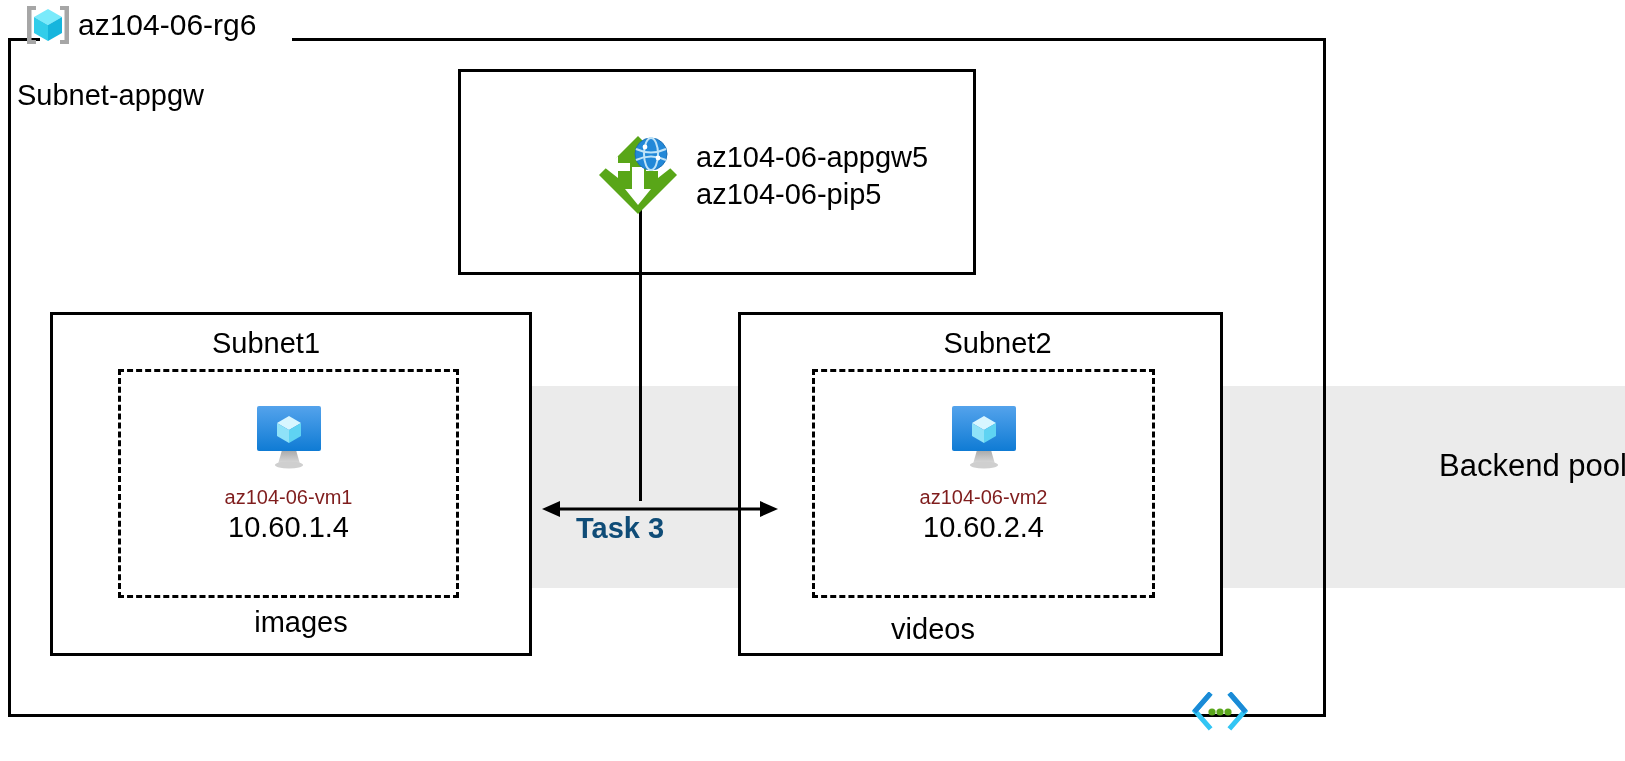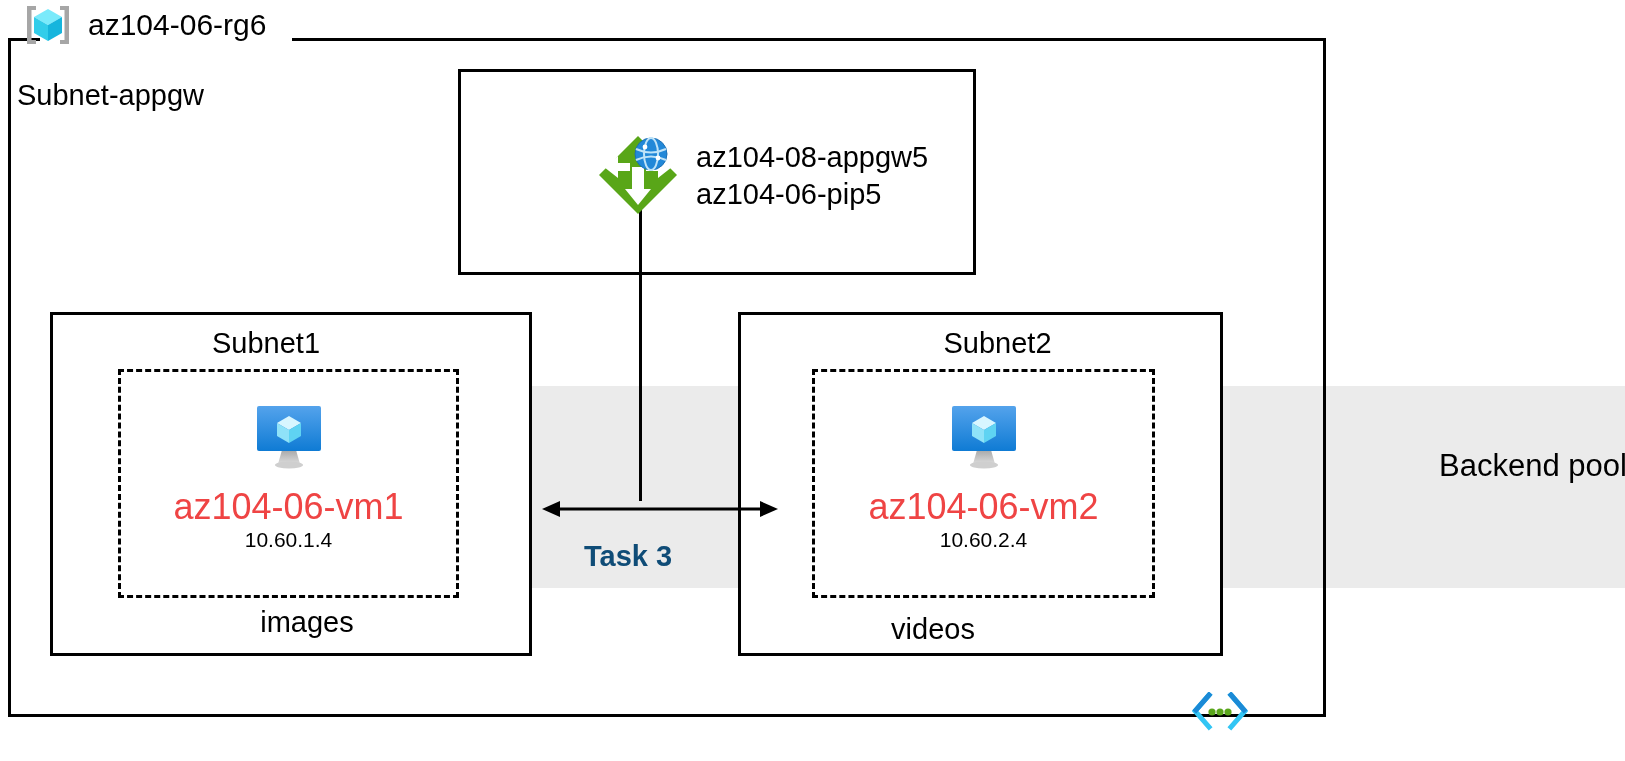--- a/index.html
+++ b/index.html
@@ -52,21 +52,21 @@
     width:32px; height:3px; background:#000; z-index:4;
   }
   .rg-top-main{
     position:absolute; left:292px; top:38px;
     width:1034px; height:3px; background:#000; z-index:4;
   }
 
   
   .rg-header{
     position:absolute; left:22px; top:2px;
-    display:flex; align-items:center; gap:14px;
+    display:flex; align-items:center; gap:4px;
     z-index:7;
   }
   .rg-icon{ width:52px; height:46px; display:block; }
   .rg-title{
     font-size:30px; color:#000; white-space:nowrap;
     line-height:1;
   }
 
   
   .box{
@@ -107,31 +107,31 @@
 
   
   .vm-block{
     position:absolute;
     text-align:center;
     z-index:6;
   }
   #vm1-block{ left:118px; top:400px; width:341px; }
   #vm2-block{ left:812px; top:400px; width:343px; }
   .vm-icon{ width:76px; height:72px; display:block; margin:0 auto 14px auto; }
-  .vm-name{ font-size:36px; line-height:1.18; color:#ef4444; white-space:nowrap; }
-  .vm-ip{ font-size:21px; line-height:1.18; color:#000; white-space:nowrap; }
+  .vm-name{ font-size:20px; line-height:1.18; color:#7f1d1d; white-space:nowrap; }
+  .vm-ip{ font-size:29px; line-height:1.18; color:#000; white-space:nowrap; }
 
   
   .subnet-footer{
     position:absolute;
     text-align:center;
     font-size:29px; color:#000;
     z-index:6; white-space:nowrap;
   }
-  #footer1{ left:66px; top:606px; width:482px; }
+  #footer1{ left:60px; top:606px; width:482px; }
   #footer2{ left:738px; top:613px; width:390px; }
 
   
   .appgw-node{
     position:absolute;
     left:596px; top:133px;
     display:flex; align-items:flex-start; gap:16px;
     z-index:7;
   }
   .appgw-icon{ width:84px; height:84px; display:block; flex:0 0 auto; }
@@ -146,25 +146,24 @@
     background:#000; z-index:5;
   }
   .h-arrow{
     position:absolute;
     left:540px; top:498px;
     width:240px; height:22px;
     z-index:6;
   }
   .task-label{
     position:absolute;
-    left:576px; top:540px;
+    left:576px; top:512px;
     font-size:29px; font-weight:bold;
     color:#0f4c77; white-space:nowrap;
     z-index:7;
-    margin-left:8px;
   }
 
   
   .code-icon{
     position:absolute;
     left:1192px; top:692px;
     width:56px; height:40px;
     z-index:8;
   }
 </style>
@@ -214,21 +213,21 @@
 
       <circle cx="55" cy="21" r="16" fill="#2288d8"></circle>
       <circle cx="55" cy="21" r="16" fill="none" stroke="#1a6fb5" stroke-width="1"></circle>
       <ellipse cx="55" cy="21" rx="7" ry="16" fill="none" stroke="#bfe3f8" stroke-width="2"></ellipse>
       <path d="M40 16 Q55 23 70 16" fill="none" stroke="#bfe3f8" stroke-width="2"></path>
       <path d="M40 27 Q55 20 70 27" fill="none" stroke="#bfe3f8" stroke-width="2"></path>
       <circle cx="49" cy="14" r="2.4" fill="#ffffff"></circle>
       <circle cx="62" cy="25" r="2.4" fill="#ffffff"></circle>
     </svg>
     <div class="appgw-labels">
-      <div class="appgw-line">az104-08-appgw5</div>
+      <div class="appgw-line">az104-06-appgw5</div>
       <div class="appgw-line">az104-06-pip5</div>
     </div>
   </div>
 
   <div class="v-line"></div>
 
   <div class="box" id="subnet1"></div>
   <div class="box-title" id="subnet1-title">Subnet1</div>
   <div class="dashed-box" id="dashed1"></div>
   <div class="vm-block" id="vm1-block">

